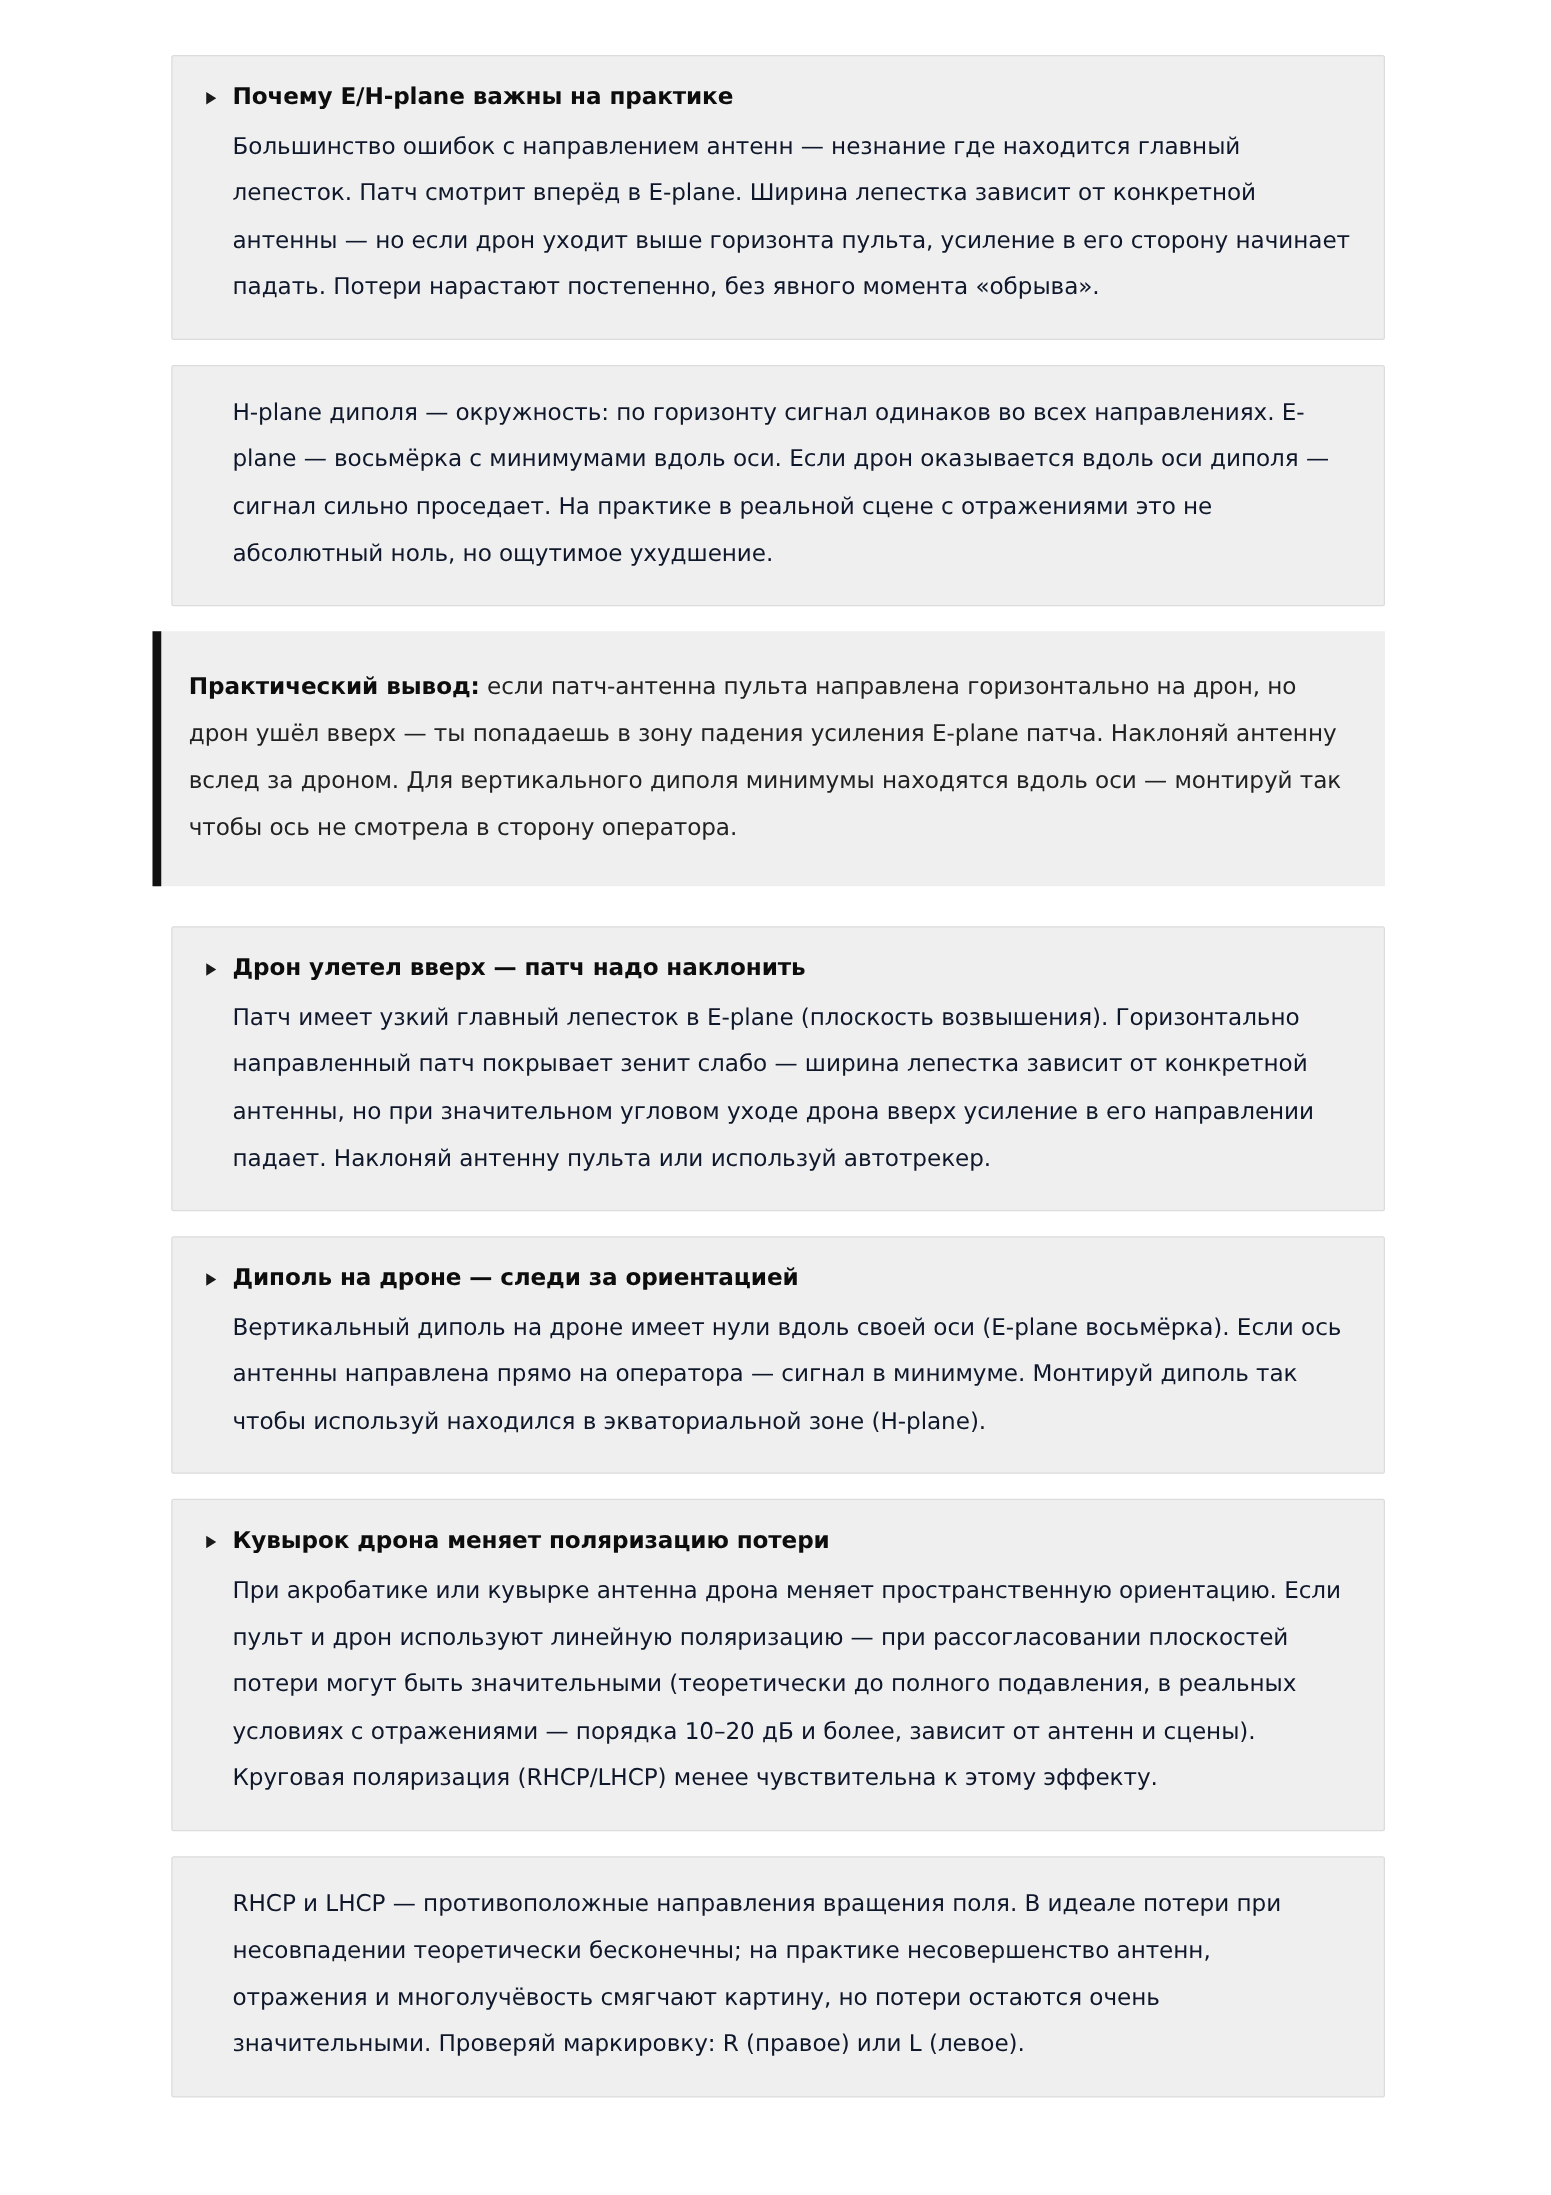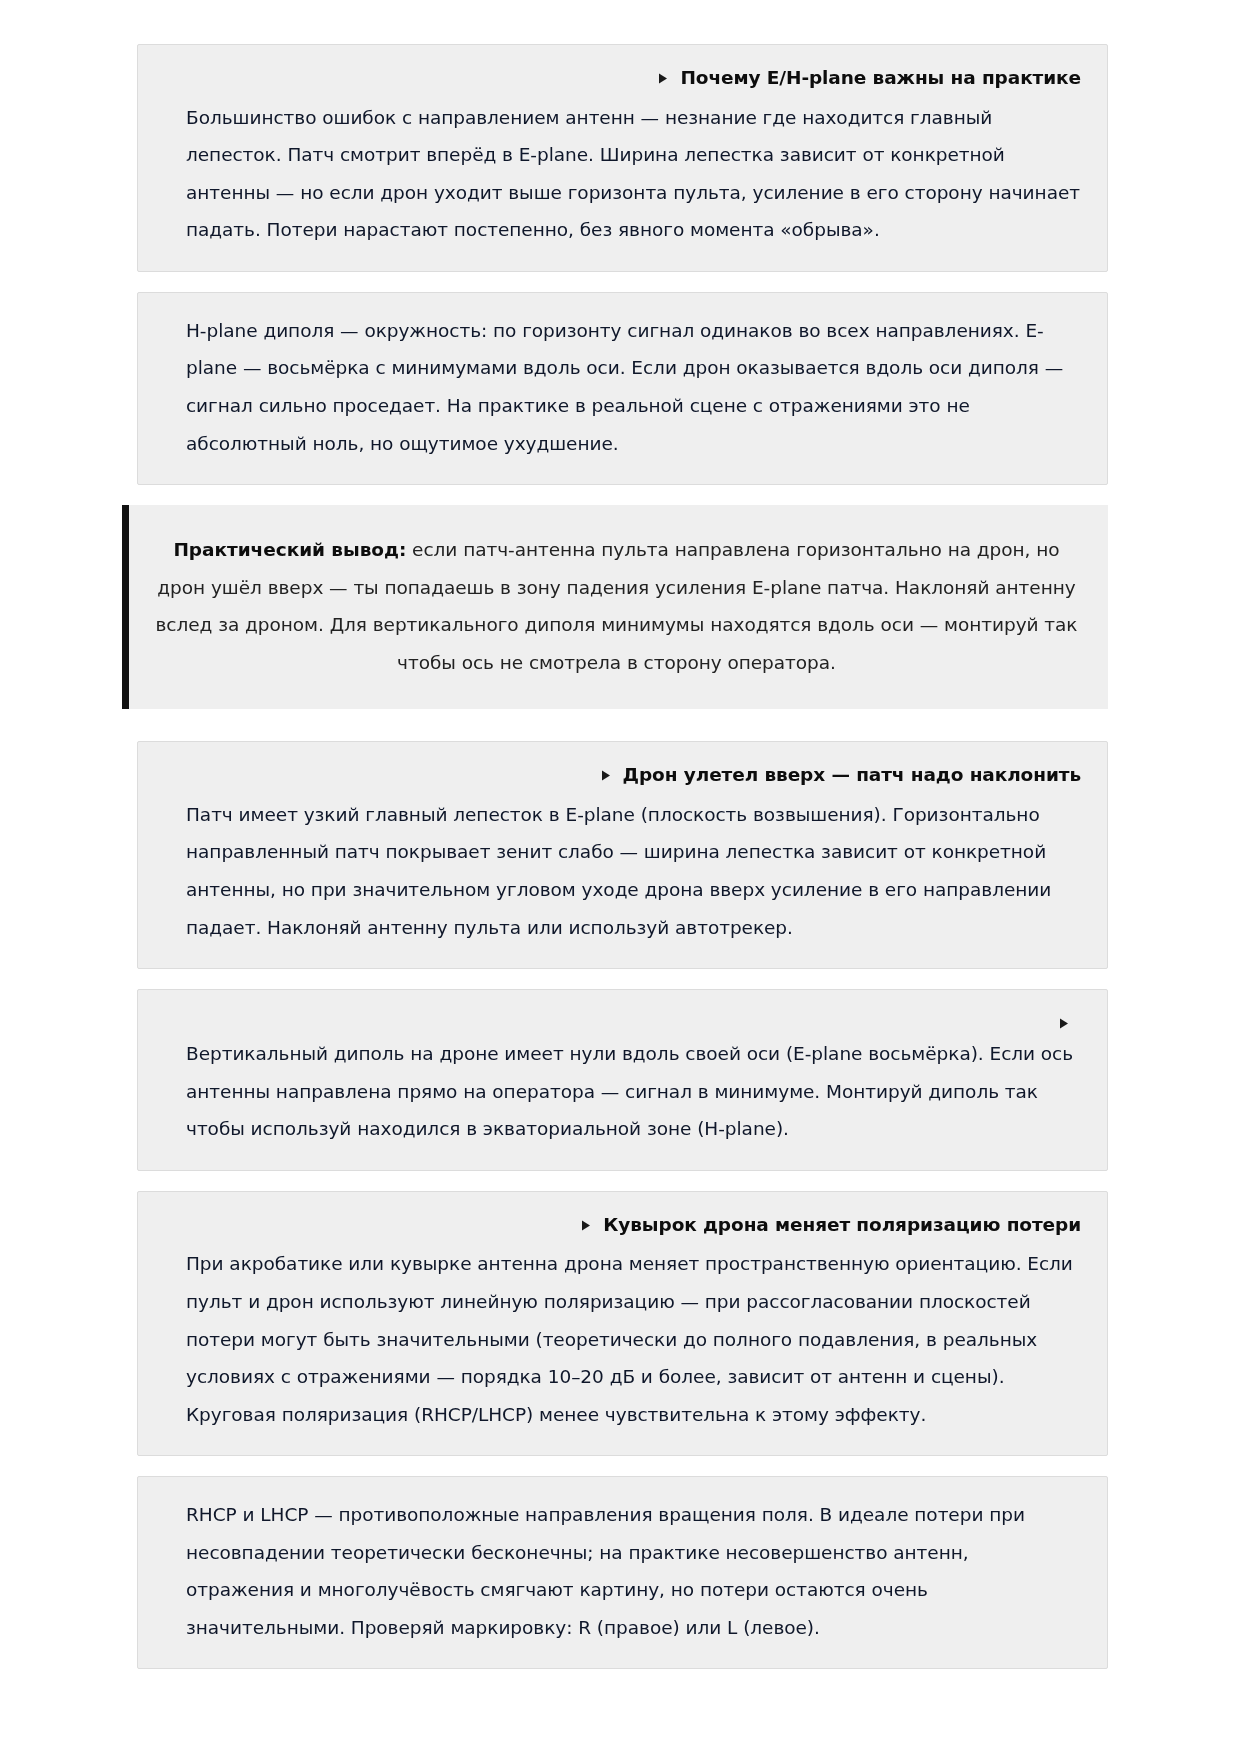--- a/index.html
+++ b/index.html
@@ -32,21 +32,20 @@
     margin: 0 0 20px 0;
   }
 
   .detail-summary {
     display: flex;
     align-items: flex-start;
     gap: 0px;
     margin: 0 0 6px 0;
     line-height: 1.5;
     cursor: default;
-    justify-content: flex-end;
   }
 
   .disclosure-icon {
     flex: 0 0 auto;
     width: 22px;
     padding-top: 9px;
     display: block;
   }
   .disclosure-icon svg { display: block; }
 
@@ -68,21 +67,20 @@
   }
 
   
   .callout {
     box-sizing: border-box;
     background: #efefef;
     border-left: 7px solid #111111;
     padding: 26px 26px 28px 22px;
     margin: 16px 0 32px -15px;
     width: calc(100% + 15px);
-    text-align: center;
   }
   .callout p {
     margin: 0;
     font-size: 18.5px;
     line-height: 2.03;
     color: #222222;
     letter-spacing: -0.05px;
   }
   .callout-lead {
     font-weight: bold;
@@ -129,20 +127,21 @@
     <p class="detail-body">Патч имеет узкий главный лепесток в E-plane (плоскость возвышения). Горизонтально направленный патч покрывает зенит слабо — ширина лепестка зависит от конкретной антенны, но при значительном угловом уходе дрона вверх усиление в его направлении падает. Наклоняй антенну пульта или используй автотрекер.</p>
   </section>
 
   <section class="detail-block">
     <div class="detail-summary">
       <span class="disclosure-icon">
         <svg width="10" height="11" viewBox="0 0 10 11" aria-hidden="true">
             <polygon points="1,0.5 9,5.5 1,10.5" fill="#1a1a1a"></polygon>
           </svg>
       </span>
+      <span class="detail-summary-title">Диполь на дроне — следи за ориентацией</span>
     </div>
     <p class="detail-body">Вертикальный диполь на дроне имеет нули вдоль своей оси (E-plane восьмёрка). Если ось антенны направлена прямо на оператора — сигнал в минимуме. Монтируй диполь так чтобы используй находился в экваториальной зоне (H-plane).</p>
   </section>
 
   <section class="detail-block">
     <div class="detail-summary">
       <span class="disclosure-icon">
         <svg width="10" height="11" viewBox="0 0 10 11" aria-hidden="true">
             <polygon points="1,0.5 9,5.5 1,10.5" fill="#1a1a1a"></polygon>
           </svg>

